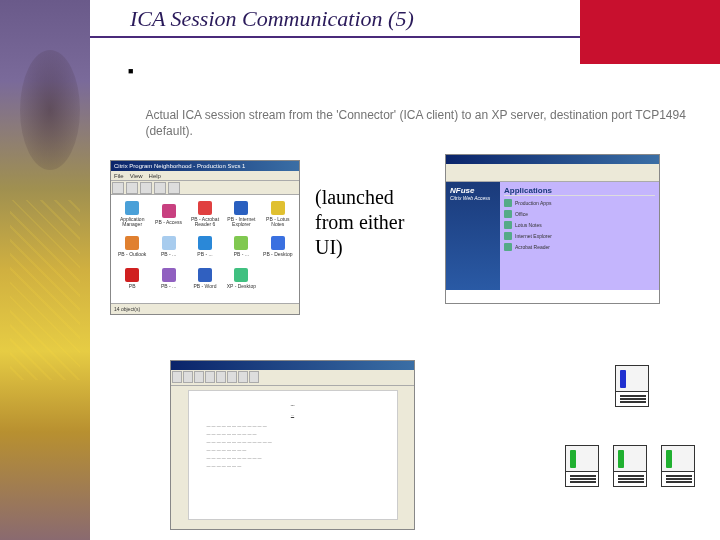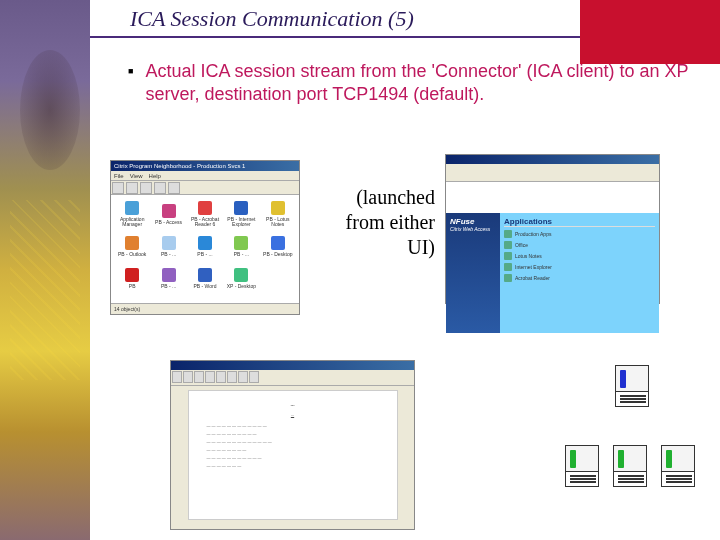--- a/index.html
+++ b/index.html
@@ -14,49 +14,49 @@
   .title-bar { position: absolute; left: 90px; top: 6px; right: 0; height: 30px; display: flex; align-items: flex-start; }
   .title-text { font-family: "Times New Roman", serif; font-style: italic; font-size: 22px; color: #2a1a5a; padding-left: 40px; }
   .red-block { position: absolute; right: 0; top: 0; width: 140px; height: 64px; background: #c8102e; }
   .title-underline { position: absolute; left: 90px; right: 140px; top: 36px; height: 2px; background: #4a2a7a; }
 
   
   .content { position: absolute; left: 90px; top: 60px; right: 20px; }
   .subtitle { font-weight: bold; font-size: 17px; color: #000; margin-bottom: 10px; }
   .bullet-row { display: flex; align-items: flex-start; margin-left: 38px; margin-bottom: 16px; }
   .bullet { font-size: 9px; line-height: 22px; margin-right: 12px; }
-  .bullet-text { font-size: 18px; line-height: 1.3; color: #be185d; }
+  .bullet-text { font-size: 12px; line-height: 1.3; color: #737373; margin-top: 48px; }
 
   
   .figures { position: absolute; left: 100px; top: 160px; right: 20px; }
 
   
   .pn-window { position: absolute; left: 10px; top: 0; width: 190px; height: 155px; border: 1px solid #888; background: #ece9d8; font-size: 7px; }
   .pn-title { background: linear-gradient(90deg, #0a246a, #3a6ea5); color: #fff; height: 10px; line-height: 10px; padding: 0 3px; font-size: 6px; }
   .pn-menu { background: #ece9d8; height: 10px; line-height: 10px; padding: 0 3px; border-bottom: 1px solid #aaa; font-size: 6px; color: #333; display:flex; gap:6px;}
   .pn-toolbar { background: #ece9d8; height: 14px; border-bottom: 1px solid #aaa; display:flex; gap:2px; padding:1px;}
   .pn-tbtn { width:12px; height:12px; background:#ddd; border:1px solid #aaa;}
   .pn-grid { background: #fff; padding: 4px; display: grid; grid-template-columns: repeat(5, 1fr); grid-auto-rows: 30px; gap: 2px; height: 108px; overflow:hidden;}
   .pn-icon { display: flex; flex-direction: column; align-items: center; justify-content: center; }
   .pn-ico { width: 14px; height: 14px; border-radius: 2px; }
   .pn-lbl { font-size: 5px; text-align: center; line-height: 1; margin-top: 2px; color:#333; }
   .pn-status { height: 10px; background: #ece9d8; border-top: 1px solid #aaa; font-size:5px; line-height:10px; padding:0 3px; color:#333;}
 
   
-  .mid-caption { position: absolute; left: 215px; top: 25px; width: 120px; text-align: right; font-family: "Times New Roman", serif; font-size: 20px; line-height: 1.25; color: #000; }
+  .mid-caption { position: absolute; left: 215px; top: 25px; width: 120px; text-align: left; font-family: "Times New Roman", serif; font-size: 20px; line-height: 1.25; color: #000; }
 
   
   .nf-window { position: absolute; left: 345px; top: -6px; width: 215px; height: 150px; border: 1px solid #888; background: #fff; font-size: 6px; }
   .nf-title { background: linear-gradient(90deg, #0a246a, #3a6ea5); height: 9px; }
   .nf-toolbar { background: #ece9d8; height: 18px; border-bottom: 1px solid #aaa; }
-  .nf-body { display: flex; height: 120px; margin-top: 31px; }
+  .nf-body { display: flex; height: 108px; }
   .nf-side { width: 54px; background: linear-gradient(180deg, #1a3a7a, #2a5aa5); color: #fff; padding: 4px; }
   .nf-logo { font-weight: bold; font-size: 8px; font-style: italic; }
   .nf-logo small{ font-size:5px; display:block; font-weight:normal;}
-  .nf-main { flex: 1; background: #7dd3fc; padding: 4px; }
+  .nf-main { flex: 1; background: #c4b5fd; padding: 4px; }
   .nf-apps-title { font-weight: bold; font-size: 8px; color: #1a3a7a; border-bottom: 1px solid #ddd; margin-bottom: 3px; }
   .nf-row { display: flex; align-items: center; gap: 3px; margin-bottom: 3px; }
   .nf-row .ic { width: 8px; height: 8px; background: #5a8; border-radius: 1px; }
   .nf-row .tx { font-size: 5px; color: #333; }
 
   
   .doc-window { position: absolute; left: 70px; top: 200px; width: 245px; height: 170px; border: 1px solid #888; background: #ece9d8; }
   .doc-title { background: linear-gradient(90deg, #0a246a, #3a6ea5); height: 9px; }
   .doc-tool { background: #ece9d8; height: 16px; border-bottom: 1px solid #aaa; display:flex; gap:1px; padding:1px;}
   .doc-tool div{ width:10px; height:12px; background:#ddd; border:1px solid #aaa;}

